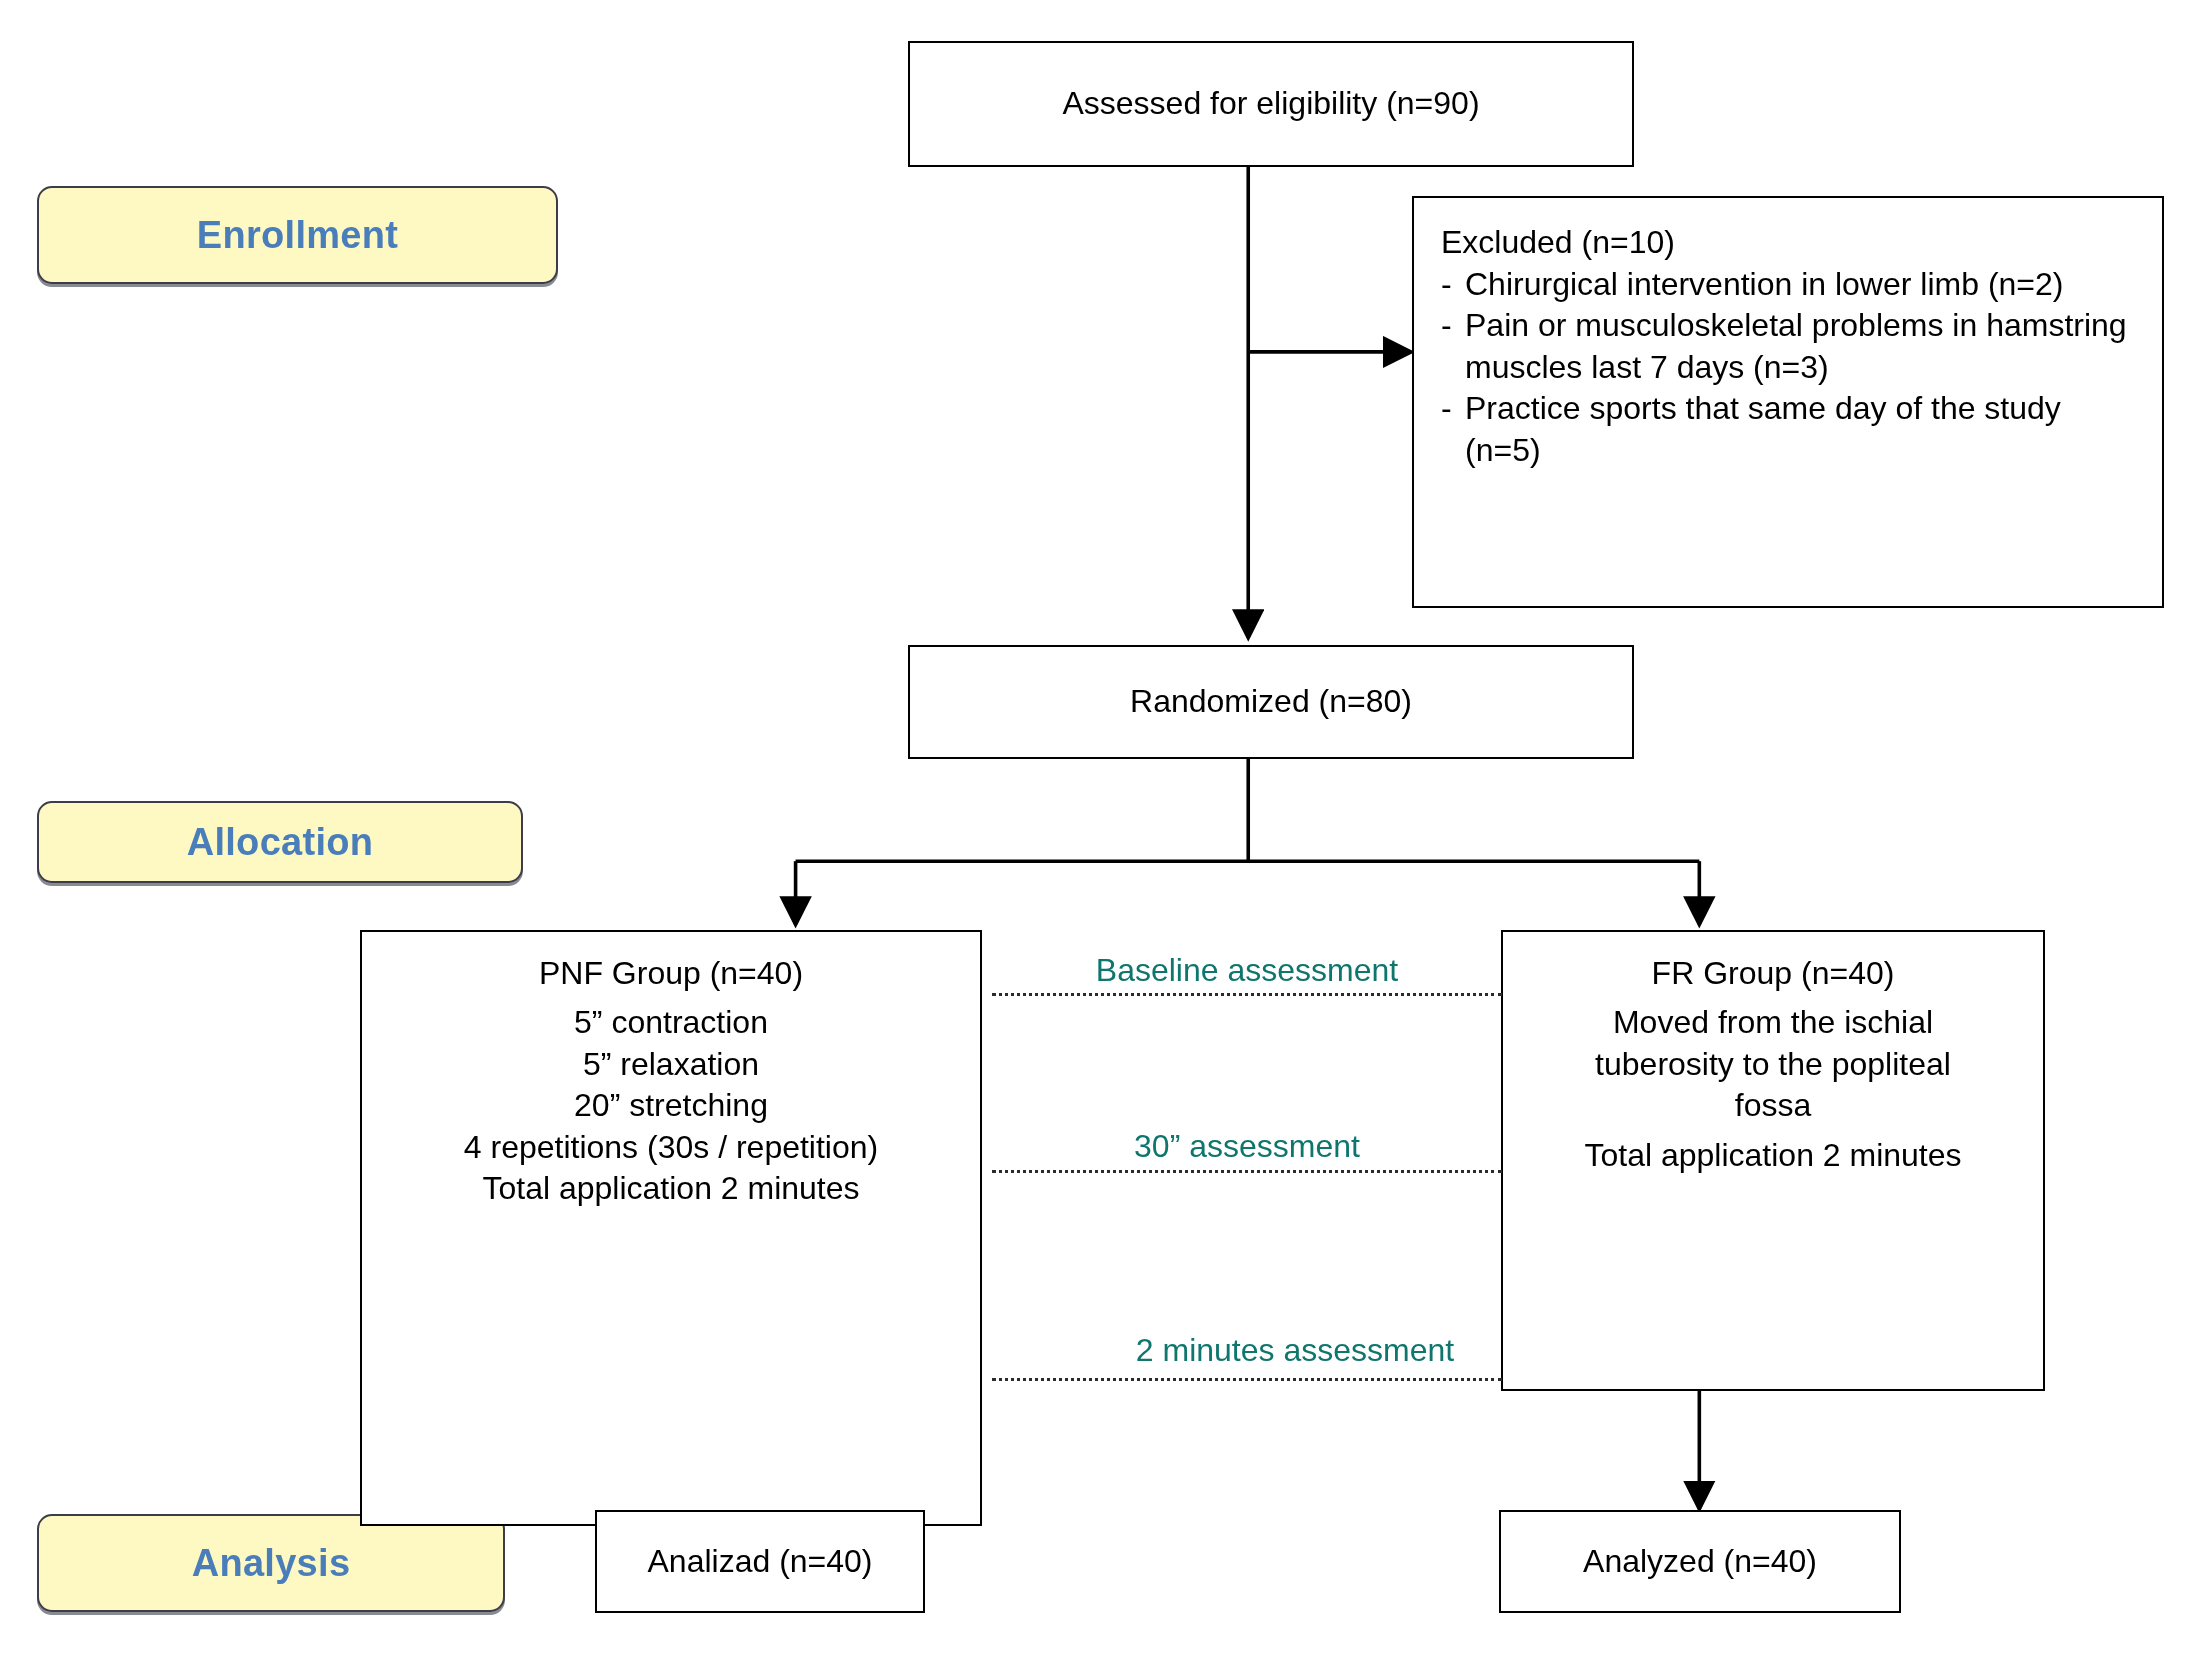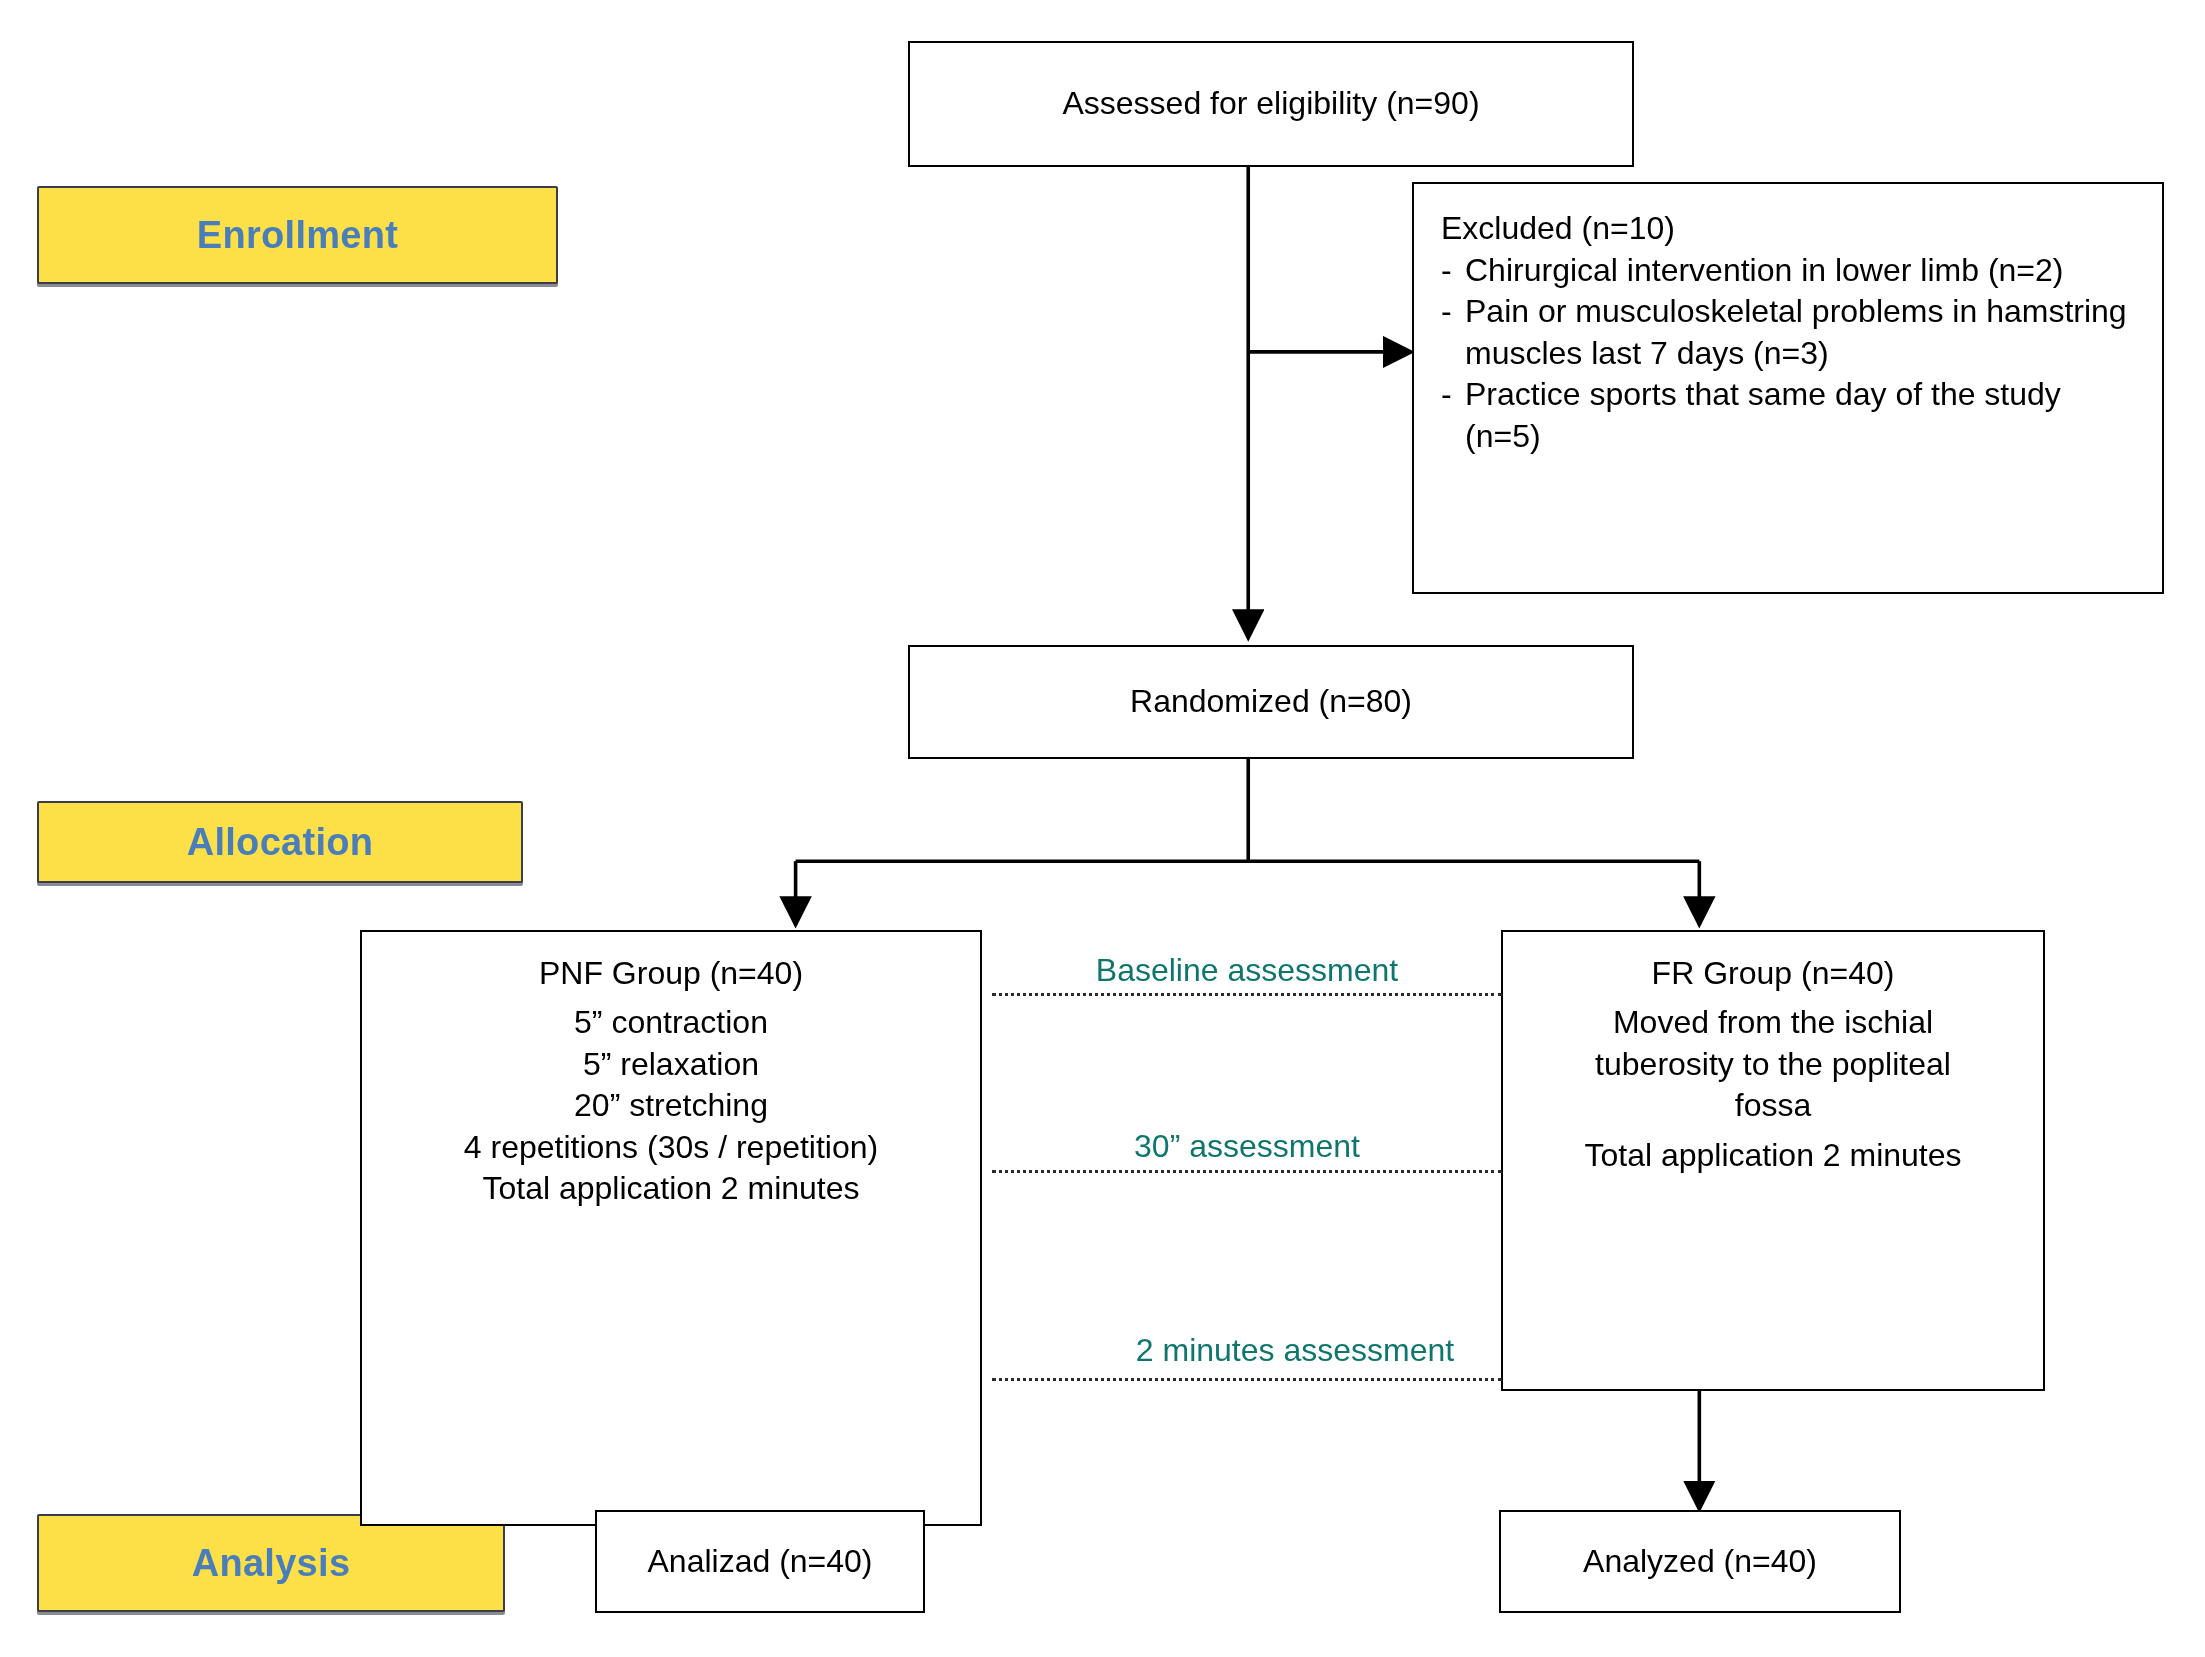--- a/index.html
+++ b/index.html
@@ -30,23 +30,23 @@
     display: flex;
     flex-direction: column;
     justify-content: center;
     color: #000000;
   }
   .node.center { align-items: center; text-align: center; }
   .txt { font-size: 32px; line-height: 1.30; white-space: pre-wrap; }
   .stage-chip {
     position: absolute;
     box-sizing: border-box;
-    background: #fde047;
+    background: #fef9c3;
     border: 2.6px solid #3C3C4A;
-    border-radius: 2px;
+    border-radius: 15px;
     display: flex;
     align-items: center;
     justify-content: center;
     color: #4A7EBB;
     font-weight: bold;
     font-size: 38px;
     letter-spacing: 0.3px;
     box-shadow: 0 3.1px 0 rgba(40,44,56,0.55);
   }
   .excl-list {
@@ -114,21 +114,21 @@
   </div>
 
   <div class="stage-chip" style="left:37px; top:1514px; width:468px; height:98px;">
     <span>Analysis</span>
   </div>
 
   <div class="node center" style="left:908px; top:41px; width:726px; height:126px;">
     <div class="txt">Assessed for eligibility (n=90)</div>
   </div>
 
-  <div class="node" style="left:1412px; top:182px; width:752px; height:412px; padding:24px 20.6px 0 27px; justify-content:flex-start;">
+  <div class="node" style="left:1412px; top:196px; width:752px; height:412px; padding:24px 20.6px 0 27px; justify-content:flex-start;">
     <div class="txt">Excluded (n=10)</div>
     <ul class="excl-list">
       <li>
         <span class="excl-dash">-</span>
         <span class="excl-body">Chirurgical intervention in lower limb (n=2)</span>
       </li>
       <li>
         <span class="excl-dash">-</span>
         <span class="excl-body">Pain or musculoskeletal problems in hamstring muscles last 7 days (n=3)</span>
       </li>

